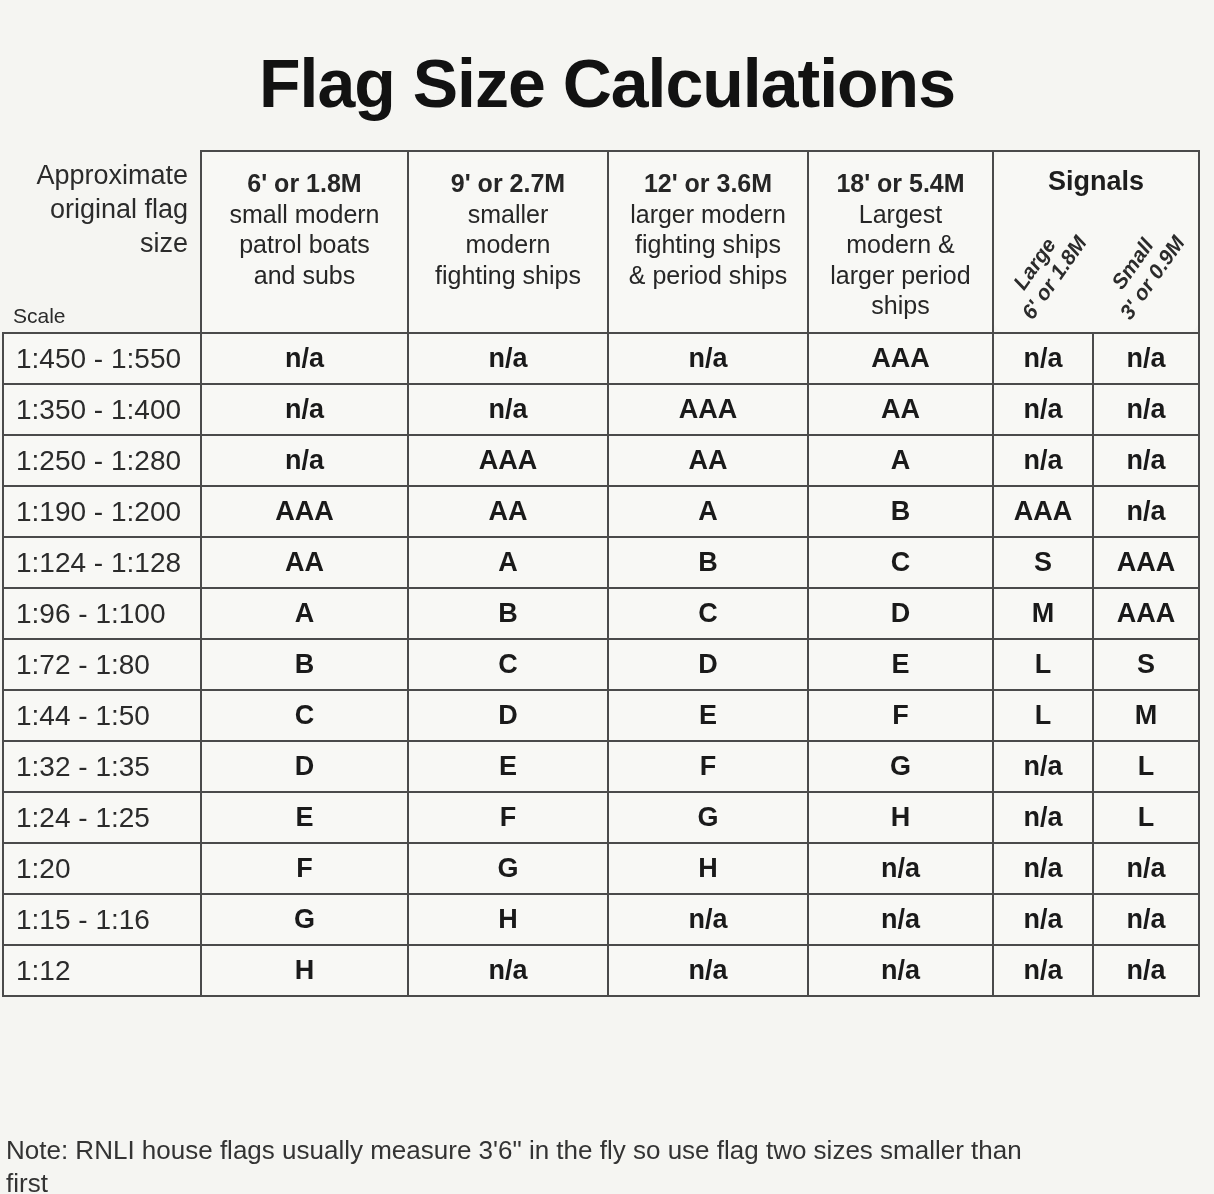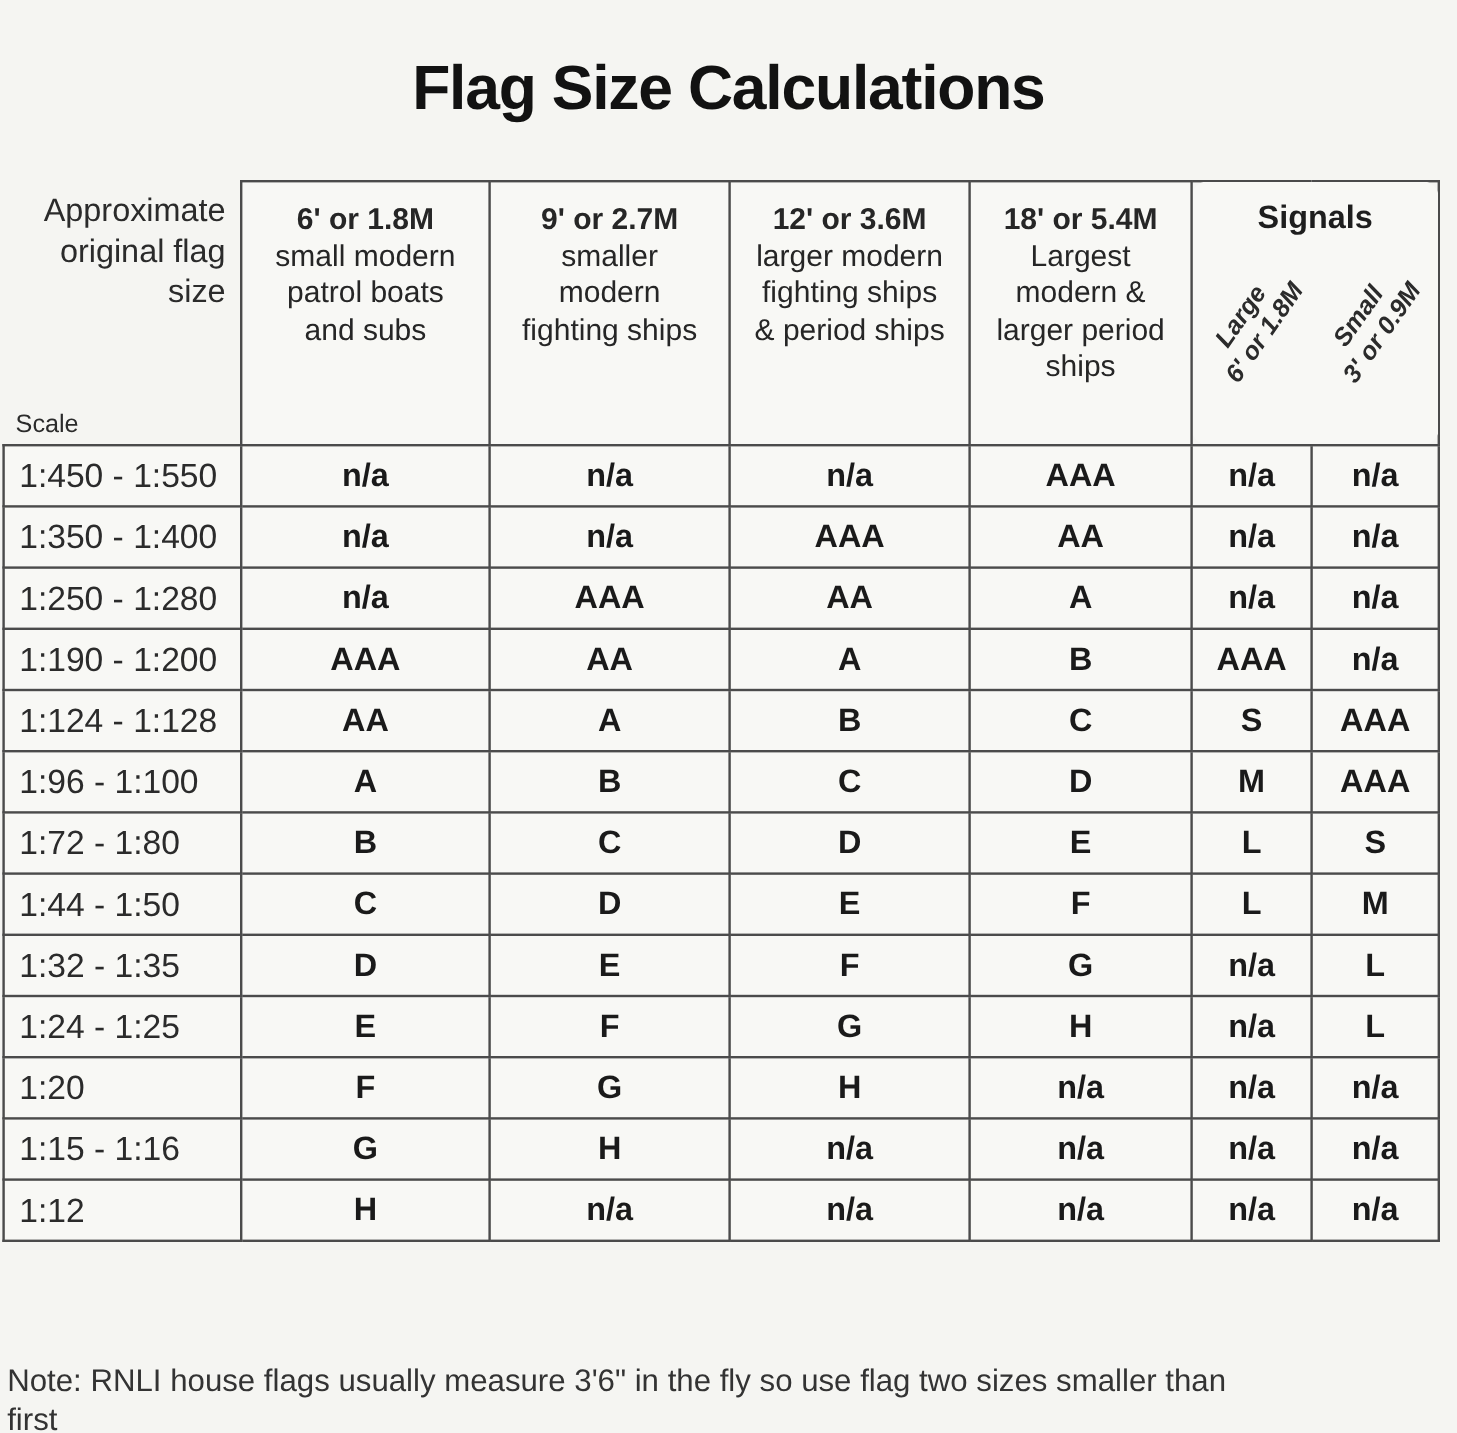--- a/index.html
+++ b/index.html
@@ -7,21 +7,21 @@
     width:1214px;height:1194px;
     background:#f5f5f2;
     font-family:"Liberation Sans", sans-serif;
     color:#1e1e1e;
     position:relative;
     overflow:hidden;
   }
   .page-title{
     position:absolute;top:44px;left:0;width:1214px;
     text-align:center;
-    font-size:52px;font-weight:bold;color:#121212;
+    font-size:68px;font-weight:bold;color:#121212;
     letter-spacing:-1px;
   }
   .tbl-wrap{position:absolute;left:2px;top:150px;}
   table{
     border-collapse:collapse;table-layout:fixed;
     width:1196px;
   }
   th,td{border:2px solid #4b4b4b;padding:0;background:#f8f8f5;}
   th.corner{border:none;background:transparent;position:relative;vertical-align:top;}
   .corner-label{
@@ -79,21 +79,21 @@
     <colgroup>
       <col style="width:198px">
       <col style="width:207px">
       <col style="width:200px">
       <col style="width:200px">
       <col style="width:185px">
       <col style="width:100px">
       <col style="width:106px">
     </colgroup>
     <thead>
-      <tr style="height:220px">
+      <tr style="height:182px">
         <th class="corner">
           <div class="corner-label">Approximate
 original flag
 size</div>
           <div class="scale-label">Scale</div>
         </th>
 
         <th class="colhead">
             <span class="size-line">6' or 1.8M</span>
             <span class="desc-line">small modern

